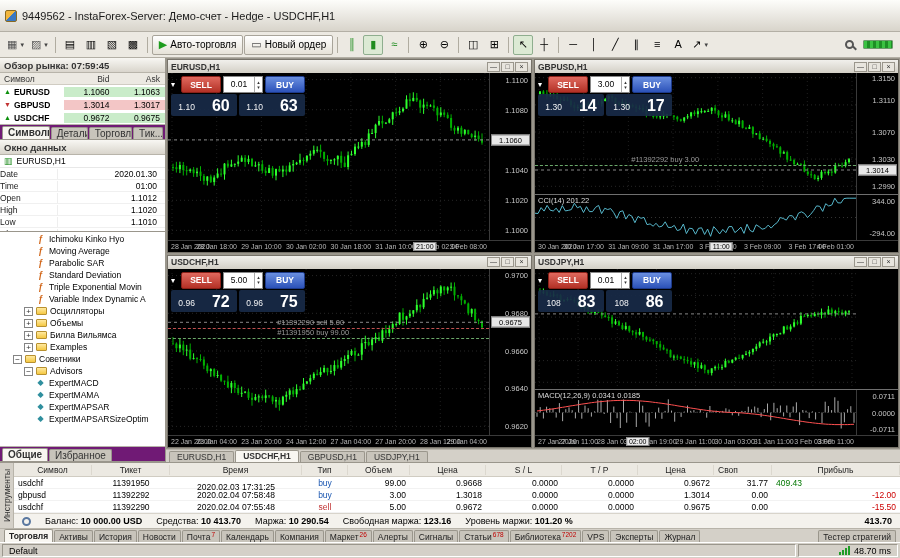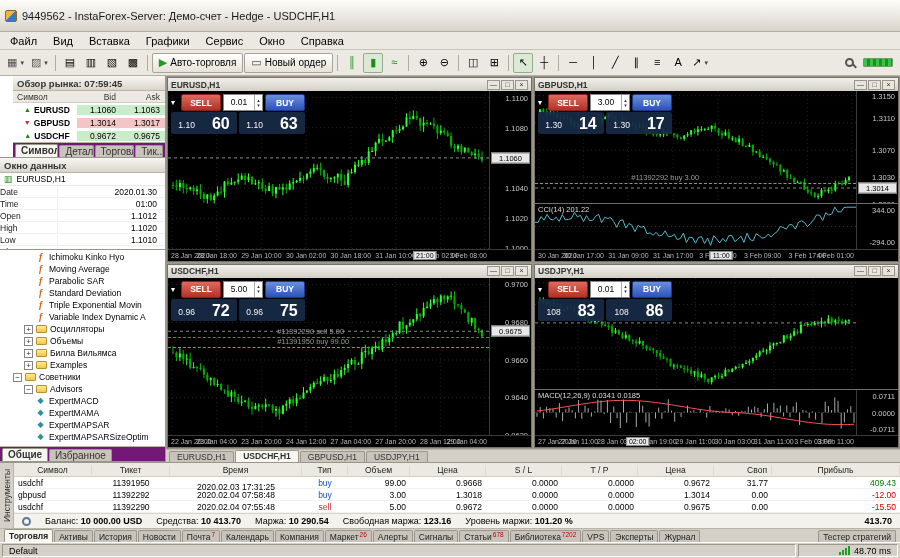--- a/index.html
+++ b/index.html
@@ -23,29 +23,29 @@
   .tb-spacer{flex:1;}
   .search-ic{width:9px;height:9px;border:2px solid #555;border-radius:50%;position:relative;display:inline-block;}
   .search-ic::after{content:"";position:absolute;width:5px;height:2px;background:#555;right:-5px;bottom:-2px;transform:rotate(45deg);}
   .meter{width:30px;height:9px;border:1px solid #6f9b6f;background:repeating-linear-gradient(90deg,#3ac242 0 3px,#1d8f25 3px 6px);border-radius:1px;}
 
   
   .main{flex:1;display:flex;min-height:0;}
   .sidebar{width:166px;display:flex;flex-direction:column;border-right:1px solid #9a968c;min-height:0;background:#fff;}
   .panel{display:flex;flex-direction:column;border-bottom:1px solid #9a968c;overflow:hidden;}
   .panel-caption{height:15px;flex:0 0 15px;background:linear-gradient(#f8f7f3,#d9d5cc);border-bottom:1px solid #b8b4aa;font-size:9.5px;font-weight:bold;color:#333;display:flex;align-items:center;padding:0 4px;}
-  .mw{height:82px;padding-left:13px;}
+  .mw{height:82px;}
   .dw{height:92px;}
   .nav{flex:1;}
 
   .mw-head{display:flex;height:13px;background:#ece9e2;border-bottom:1px solid #d0ccc2;font-size:8.5px;color:#333;align-items:center;}
   .mw-sym{width:64px;padding-left:4px;}
   .mw-cell{flex:1;text-align:right;padding-right:5px;}
   .mw-row{display:flex;height:13px;align-items:center;font-size:8.5px;background:#fff;}
-  .mw-row .mw-sym{display:flex;align-items:center;gap:3px;font-weight:bold;justify-content:center;}
+  .mw-row .mw-sym{display:flex;align-items:center;gap:3px;font-weight:bold;}
   .arrow{font-size:7px;}
   .arrow.up{color:#0b8f0b;}
   .arrow.down{color:#c23232;}
   .mw-cell.up{background:#c9ecc9;}
   .mw-cell.down{background:#f3c6c6;}
   .mini-tabs{height:15px;flex:0 0 15px;background:#701a75;border-top:1px solid #b8b4aa;display:flex;align-items:flex-end;padding:1px 2px 0;gap:1px;font-size:10px;}
   .mini-tab{padding:0 5px;height:12px;line-height:12px;border:1px solid #9a968c;border-bottom:none;border-radius:2px 2px 0 0;background:#c8c4bb;color:#333;white-space:nowrap;overflow:hidden;}
   .mini-tab.active{background:#f8f6f1;font-weight:bold;height:13px;}
 
   .dw-series{height:13px;display:flex;align-items:center;gap:4px;font-size:8.5px;padding:0 4px;border-bottom:1px solid #e8e8e8;background:#fff;}
@@ -139,29 +139,20 @@
   .sig i:nth-child(3){height:7px;} .sig i:nth-child(4){height:9px;}
 </style>
 </head>
 <body>
 
 <div class="window">
   <div class="titlebar">
     <span class="app-icon"></span>
     <span class="title-text">9449562 - InstaForex-Server: Демо-счет - Hedge - USDCHF,H1</span>
   </div>
-  <div class="menubar">
-      <div class="menu-item">Файл</div>
-      <div class="menu-item">Вид</div>
-      <div class="menu-item">Вставка</div>
-      <div class="menu-item">Графики</div>
-      <div class="menu-item">Сервис</div>
-      <div class="menu-item">Окно</div>
-      <div class="menu-item">Справка</div>
-    </div>
   <div class="toolbar">
       <button class="tb-btn">
         <span class="tb-ic" style="color: rgb(85, 85, 85);">▦</span>
         <span class="dd">▾</span>
       </button>
       <button class="tb-btn">
         <span class="tb-ic" style="color: rgb(85, 85, 85);">▨</span>
         <span class="dd">▾</span>
       </button>
       <span class="tb-sep"></span>
@@ -1582,36 +1573,36 @@
       <div class="term-head">
           <div class="tc" style="flex: 0 0 78px; text-align: center;">Символ</div>
           <div class="tc" style="flex: 0 0 78px; text-align: center;">Тикет</div>
           <div class="tc" style="flex: 0 0 132px; text-align: center;">Время</div>
           <div class="tc" style="flex: 0 0 46px; text-align: center;">Тип</div>
           <div class="tc" style="flex: 0 0 62px; text-align: center;">Объем</div>
           <div class="tc" style="flex: 0 0 76px; text-align: center;">Цена</div>
           <div class="tc" style="flex: 0 0 76px; text-align: center;">S / L</div>
           <div class="tc" style="flex: 0 0 76px; text-align: center;">T / P</div>
           <div class="tc" style="flex: 0 0 76px; text-align: center;">Цена</div>
-          <div class="tc" style="flex: 0 0 58px; text-align: right;">Своп</div>
+          <div class="tc" style="flex: 0 0 58px; text-align: left;">Своп</div>
           <div class="tc" style="flex: 1 1 0%; text-align: center;">Прибыль</div>
         </div>
       <div class="term-body">
           <div class="term-row">
             <div class="tc" style="flex: 0 0 78px; text-align: left;">usdchf</div>
             <div class="tc" style="flex: 0 0 78px; text-align: center;">11391950</div>
             <div class="tc" style="flex: 0 0 132px; text-align: center; margin-top: 8px;">2020.02.03 17:31:25</div>
             <div class="tc type-buy" style="flex: 0 0 46px; text-align: center;">buy</div>
             <div class="tc" style="flex: 0 0 62px; text-align: right;">99.00</div>
             <div class="tc" style="flex: 0 0 76px; text-align: right;">0.9668</div>
             <div class="tc" style="flex: 0 0 76px; text-align: right;">0.0000</div>
             <div class="tc" style="flex: 0 0 76px; text-align: right;">0.0000</div>
             <div class="tc" style="flex: 0 0 76px; text-align: right;">0.9672</div>
             <div class="tc" style="flex: 0 0 58px; text-align: right;">31.77</div>
-            <div class="tc pnl-pos" style="flex: 1 1 0%; text-align: right;">409.43</div>
+            <div class="tc pnl-pos" style="flex: 1 1 0%; text-align: left;">409.43</div>
           </div>
           <div class="term-row">
             <div class="tc" style="flex: 0 0 78px; text-align: left;">gbpusd</div>
             <div class="tc" style="flex: 0 0 78px; text-align: center;">11392292</div>
             <div class="tc" style="flex: 0 0 132px; text-align: center;">2020.02.04 07:58:48</div>
             <div class="tc type-buy" style="flex: 0 0 46px; text-align: center;">buy</div>
             <div class="tc" style="flex: 0 0 62px; text-align: right;">3.00</div>
             <div class="tc" style="flex: 0 0 76px; text-align: right;">1.3018</div>
             <div class="tc" style="flex: 0 0 76px; text-align: right;">0.0000</div>
             <div class="tc" style="flex: 0 0 76px; text-align: right;">0.0000</div>

